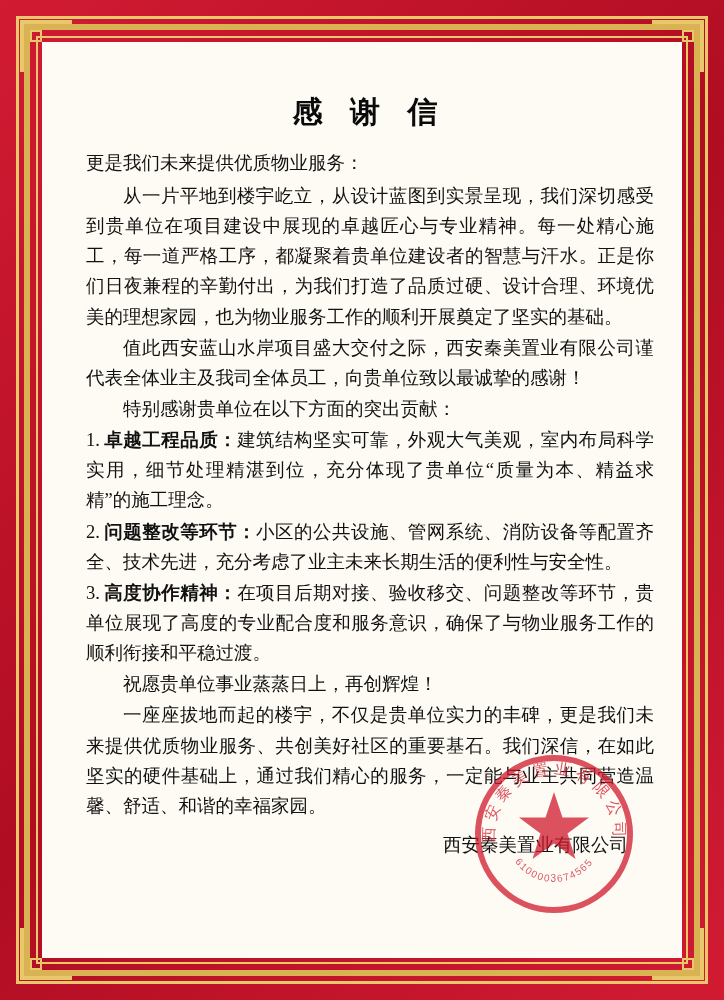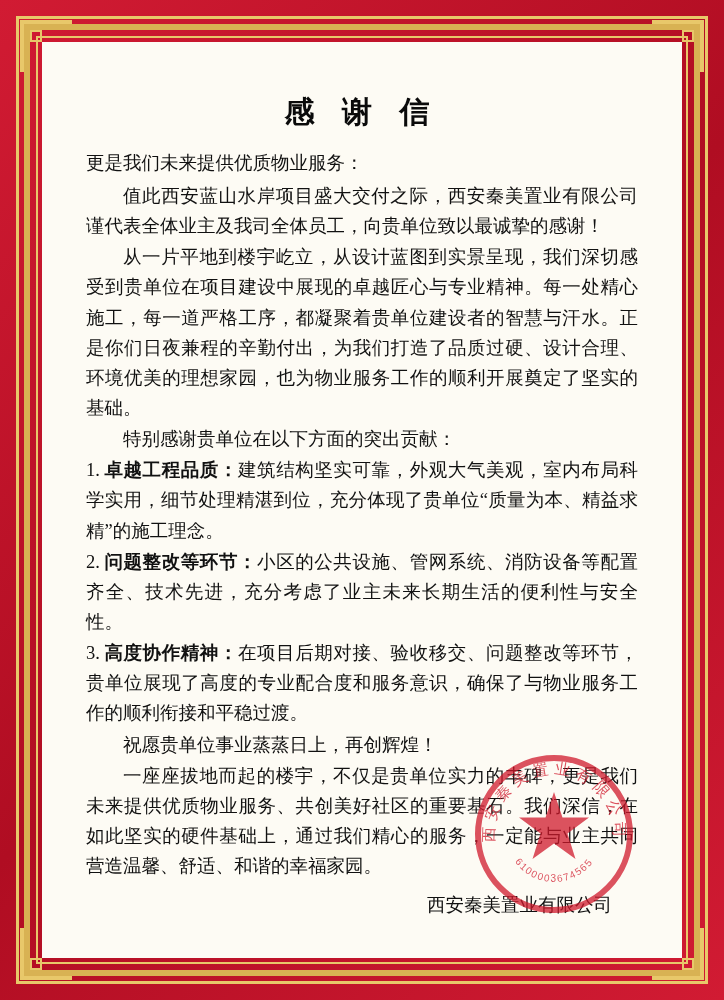--- a/index.html
+++ b/index.html
@@ -89,21 +89,21 @@
   }
   .cd-tl { left: 30px;  top: 30px; }
   .cd-tr { right: 30px; top: 30px; }
   .cd-bl { left: 30px;  bottom: 30px; }
   .cd-br { right: 30px; bottom: 30px; }
 
   
   .content {
     position: absolute;
     left: 0; top: 0; right: 0; bottom: 0;
-    padding: 36px 44px 20px 44px;
+    padding: 36px 28px 20px 44px;
     box-sizing: border-box;
     color: #111111;
   }
   .title {
     text-align: center;
     font-size: 30px;
     font-weight: bold;
     letter-spacing: 10px;
     margin: 14px 0 16px 0;
     color: #0a0a0a;
@@ -170,22 +170,22 @@
   <div class="corner-dot cd-bl"></div>
   <div class="corner-dot cd-br"></div>
 
   <div class="paper">
     <div class="content">
 
       <div class="title">感 谢 信</div>
 
       <div class="salutation">更是我们未来提供优质物业服务：</div>
 
+      <p class="para">从一片平地到楼宇屹立，从设计蓝图到实景呈现，我们深切感受到贵单位在项目建设中展现的卓越匠心与专业精神。每一处精心施工，每一道严格工序，都凝聚着贵单位建设者的智慧与汗水。正是你们日夜兼程的辛勤付出，为我们打造了品质过硬、设计合理、环境优美的理想家园，也为物业服务工作的顺利开展奠定了坚实的基础。</p>
       <p class="para">值此西安蓝山水岸项目盛大交付之际，西安秦美置业有限公司谨代表全体业主及我司全体员工，向贵单位致以最诚挚的感谢！</p>
-      <p class="para">从一片平地到楼宇屹立，从设计蓝图到实景呈现，我们深切感受到贵单位在项目建设中展现的卓越匠心与专业精神。每一处精心施工，每一道严格工序，都凝聚着贵单位建设者的智慧与汗水。正是你们日夜兼程的辛勤付出，为我们打造了品质过硬、设计合理、环境优美的理想家园，也为物业服务工作的顺利开展奠定了坚实的基础。</p>
       <p class="para">特别感谢贵单位在以下方面的突出贡献：</p>
 
       <p class="item">
         <span class="num">1.</span><span class="head">卓越工程品质：</span><span>建筑结构坚实可靠，外观大气美观，室内布局科学实用，细节处理精湛到位，充分体现了贵单位“质量为本、精益求精”的施工理念。</span>
       </p>
       <p class="item">
         <span class="num">2.</span><span class="head">问题整改等环节：</span><span>小区的公共设施、管网系统、消防设备等配置齐全、技术先进，充分考虑了业主未来长期生活的便利性与安全性。</span>
       </p>
       <p class="item">
         <span class="num">3.</span><span class="head">高度协作精神：</span><span>在项目后期对接、验收移交、问题整改等环节，贵单位展现了高度的专业配合度和服务意识，确保了与物业服务工作的顺利衔接和平稳过渡。</span>

